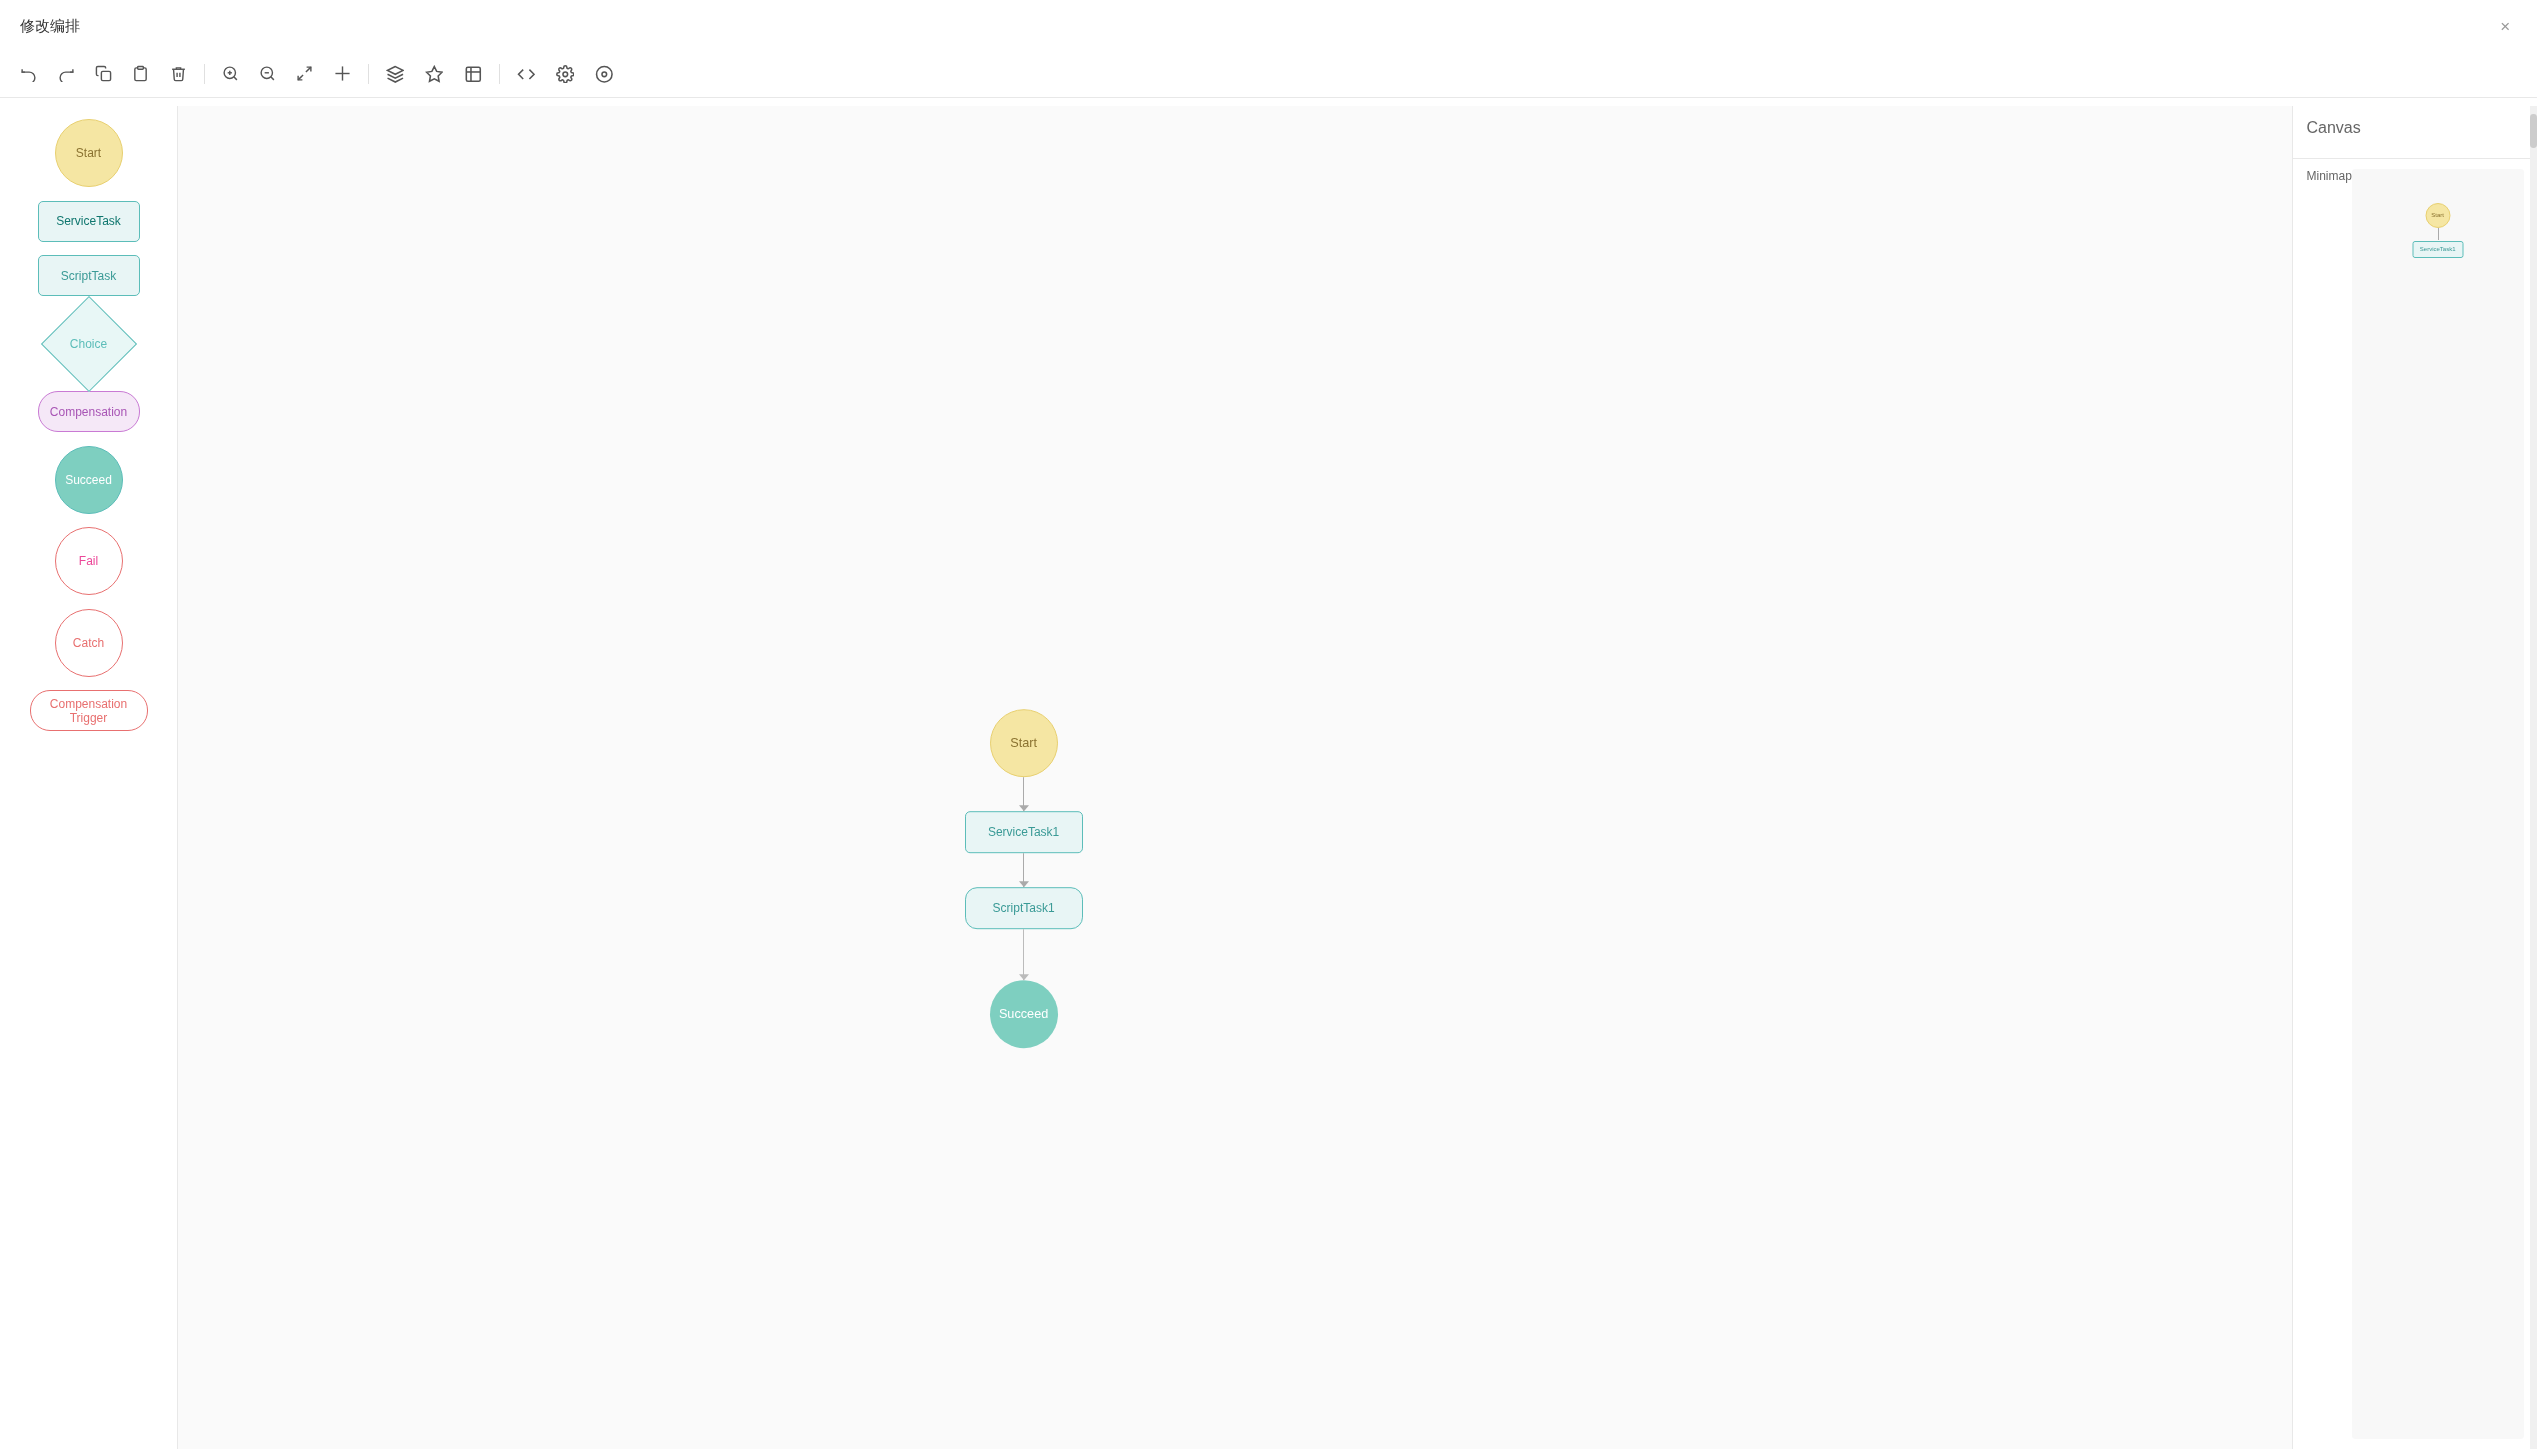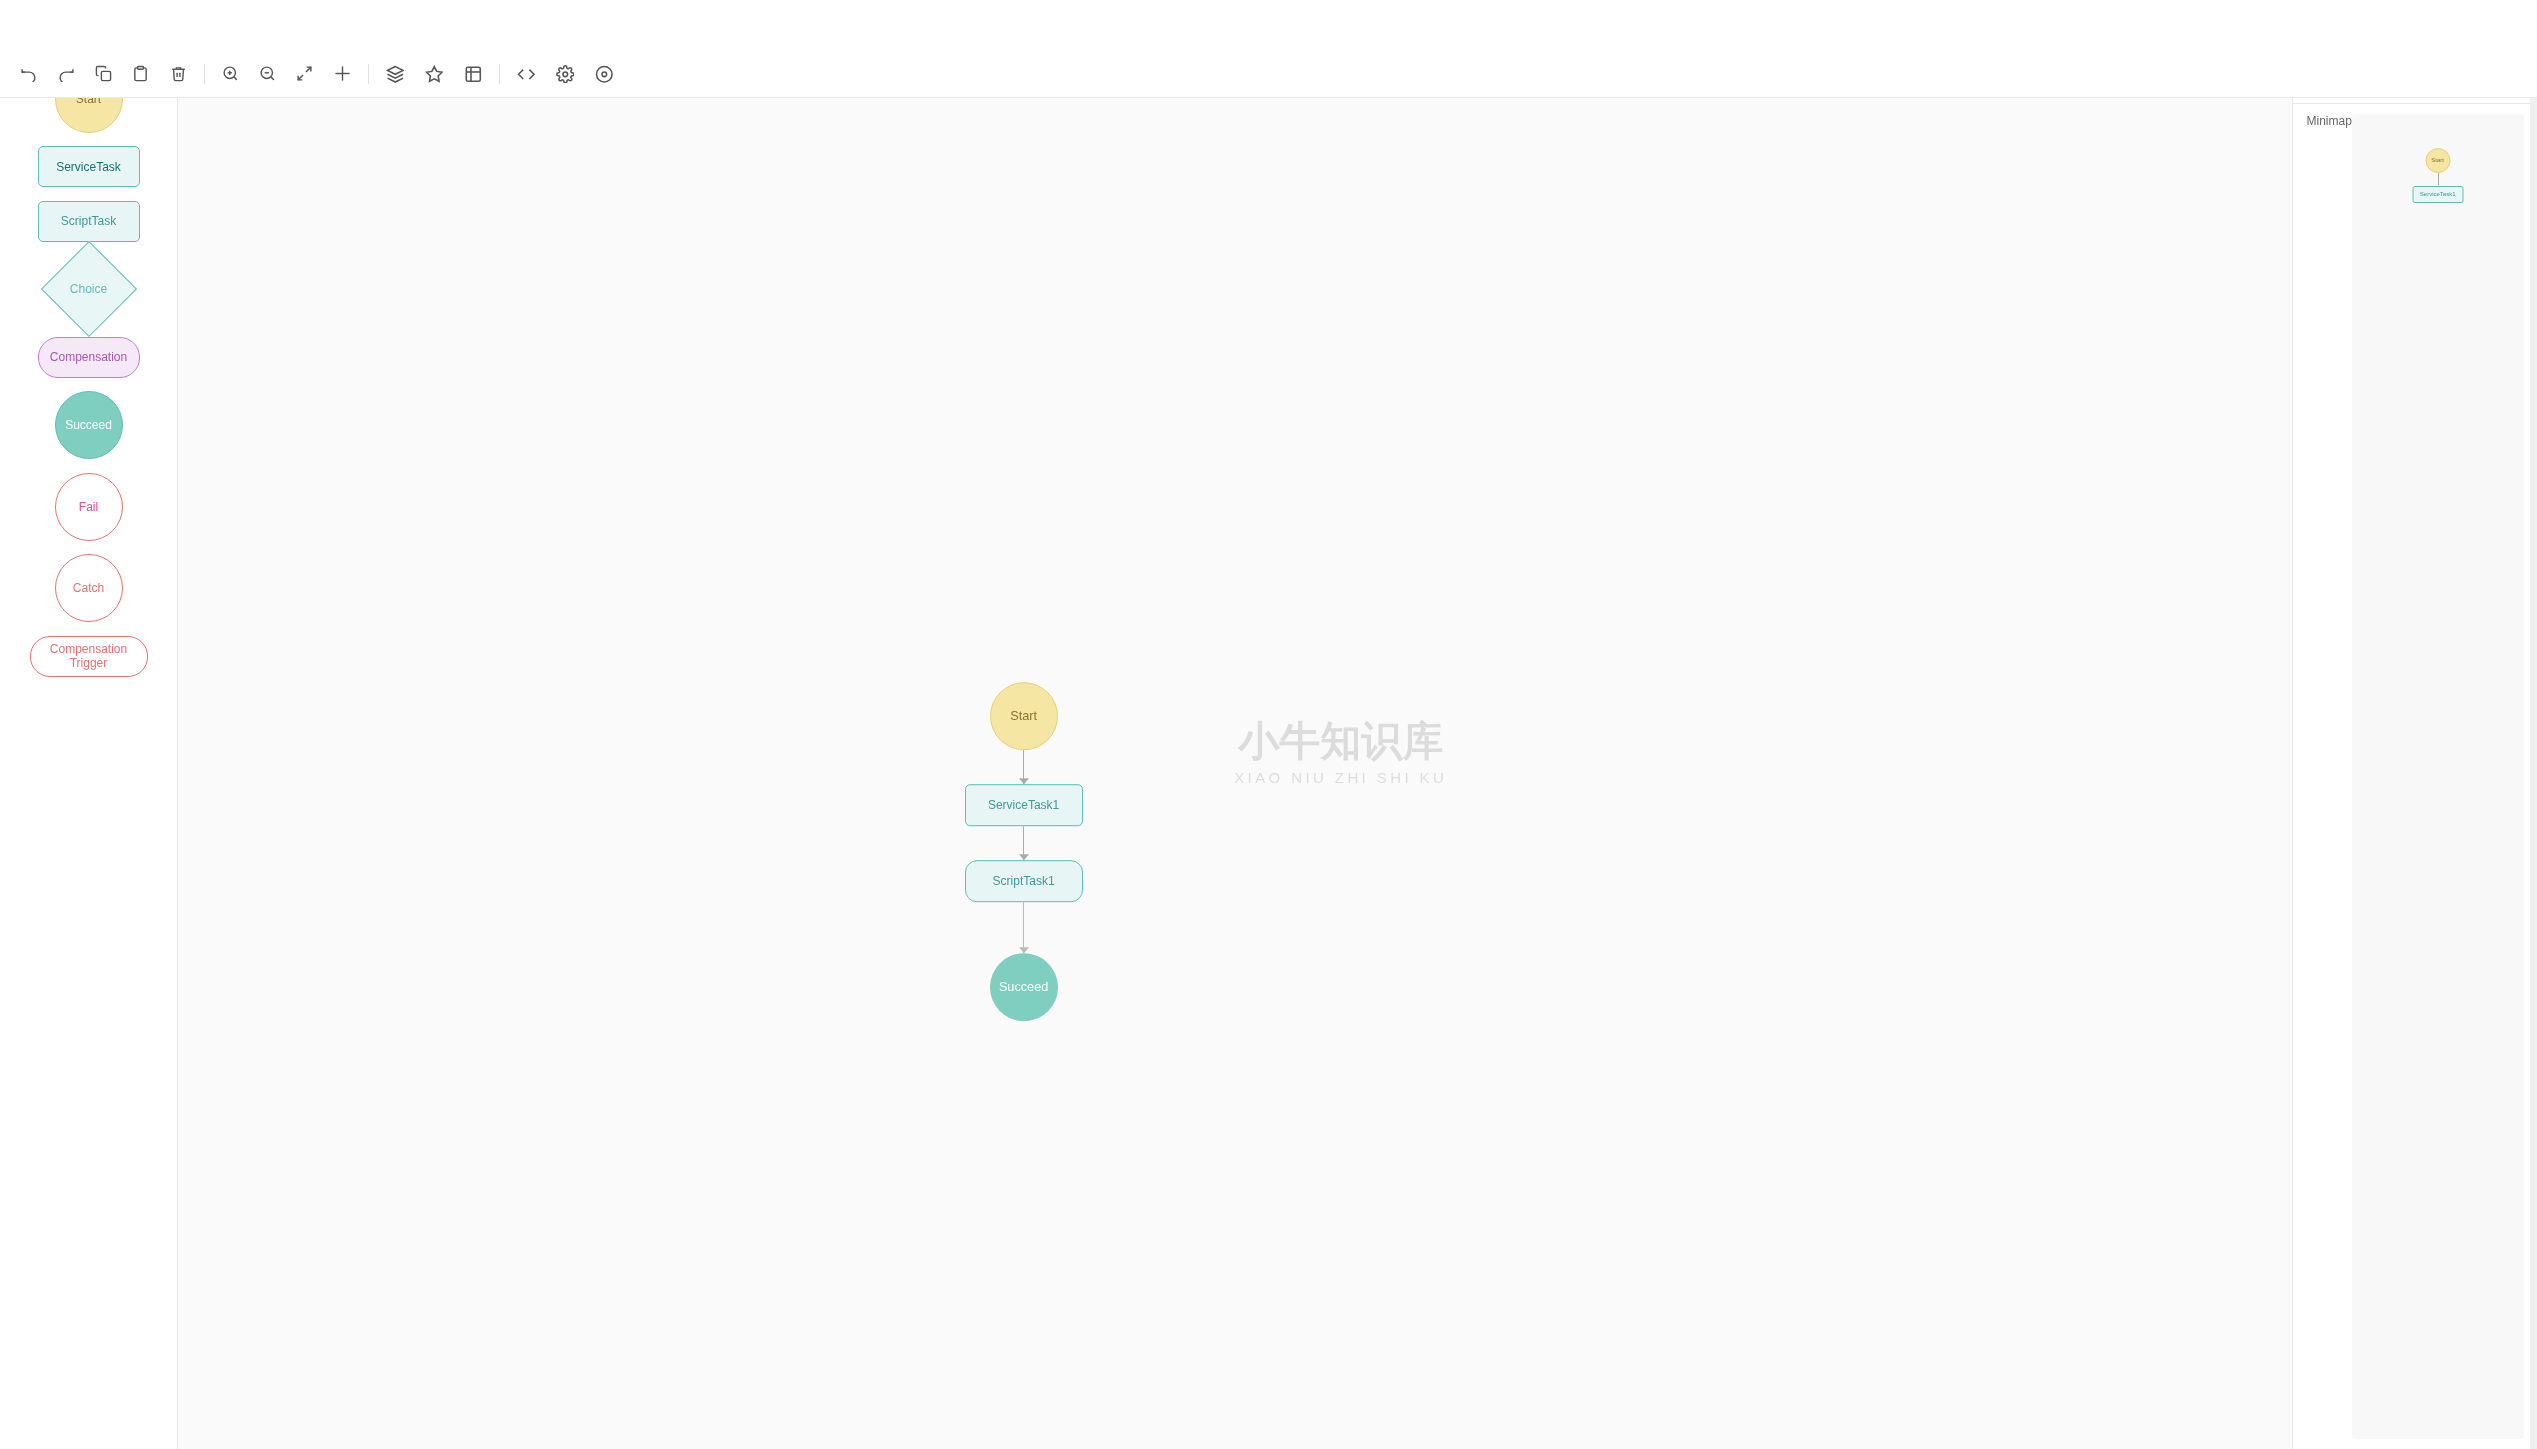--- a/index.html
+++ b/index.html
@@ -385,20 +385,24 @@
       font-size: 15px;
       color: #999;
       letter-spacing: 3.4px;
     }
   </style>
 </head>
 <body>
 
 <div class="dialog">
 
+  <div class="dialog-header">
+    <span class="dialog-title">修改编排</span>
+    <button class="close-btn">×</button>
+  </div>
 
   <div class="toolbar">
     <button class="toolbar-btn" title="撤销">
       <svg width="17" height="17" viewBox="0 0 24 24" fill="none" stroke="currentColor" stroke-width="2">
         <path d="M3 10h10a8 8 0 010 16H3" stroke-linecap="round"></path>
         <polyline points="3 6 3 10 7 10"></polyline>
       </svg>
     </button>
     <button class="toolbar-btn" title="重做">
       <svg width="17" height="17" viewBox="0 0 24 24" fill="none" stroke="currentColor" stroke-width="2">
@@ -552,24 +556,20 @@
 
       <div class="sidebar-node">
         <div class="node-ellipse" style="background: #fff; border-color: #e87070; color: #e87070; width: 118px;">
           <span style="text-align:center;">Compensation Trigger</span>
         </div>
       </div>
     </div>
 
     <div class="canvas-area">
 
-      <div class="watermark">
-        <div class="watermark-text">小牛知识库</div>
-        <div class="watermark-sub">XIAO NIU ZHI SHI KU</div>
-      </div>
 
       <div class="flow-diagram">
 
         <div class="flow-node">
           <div class="canvas-start">
             <span>Start</span>
           </div>
         </div>
 
         <div class="flow-arrow"></div>

